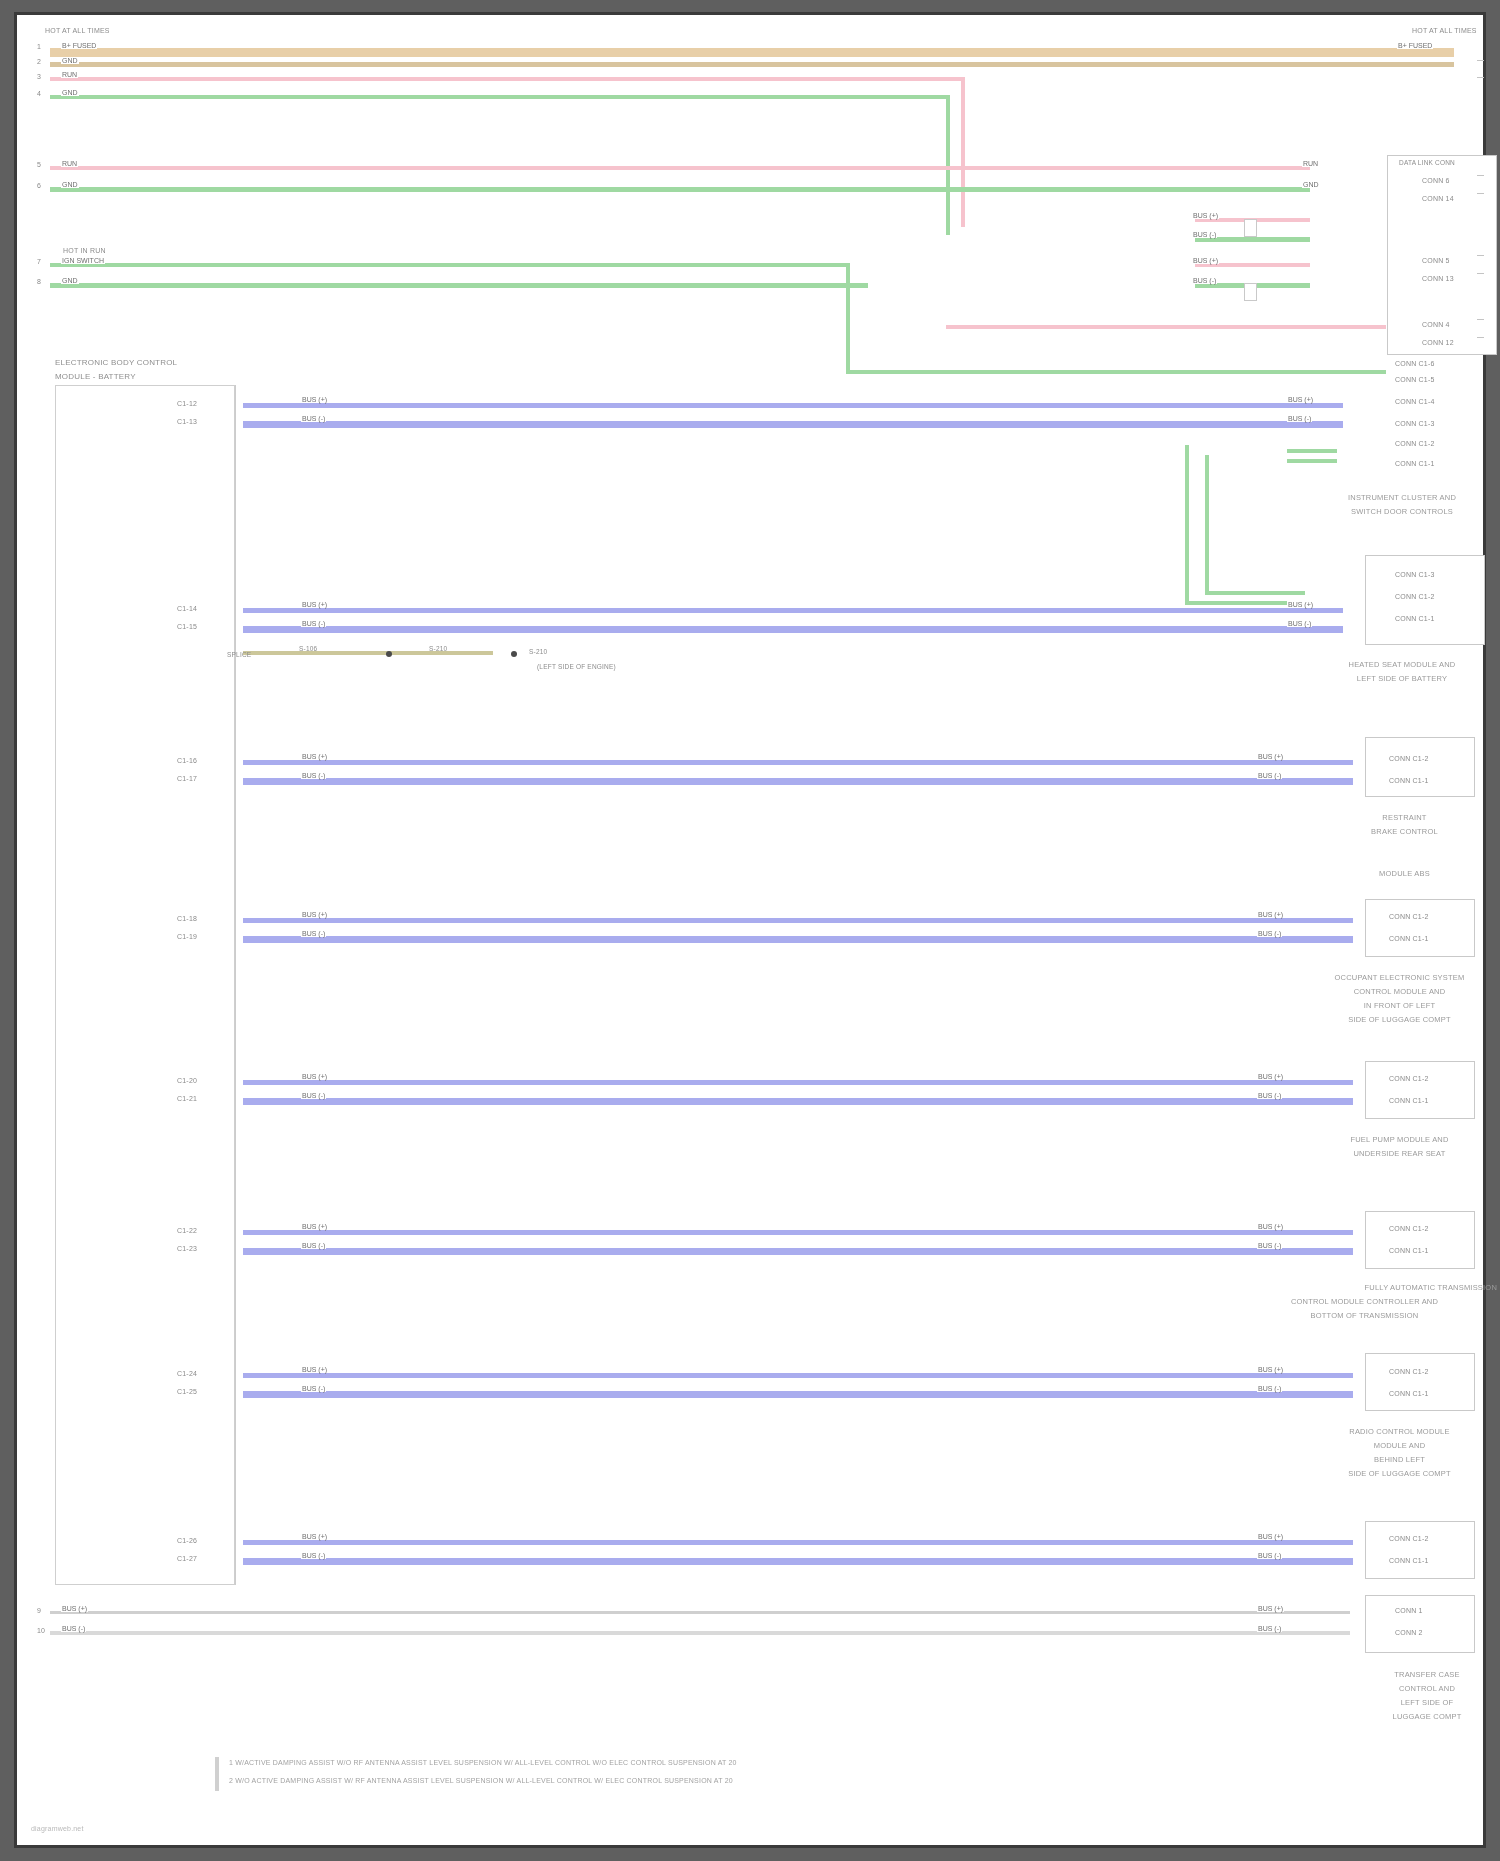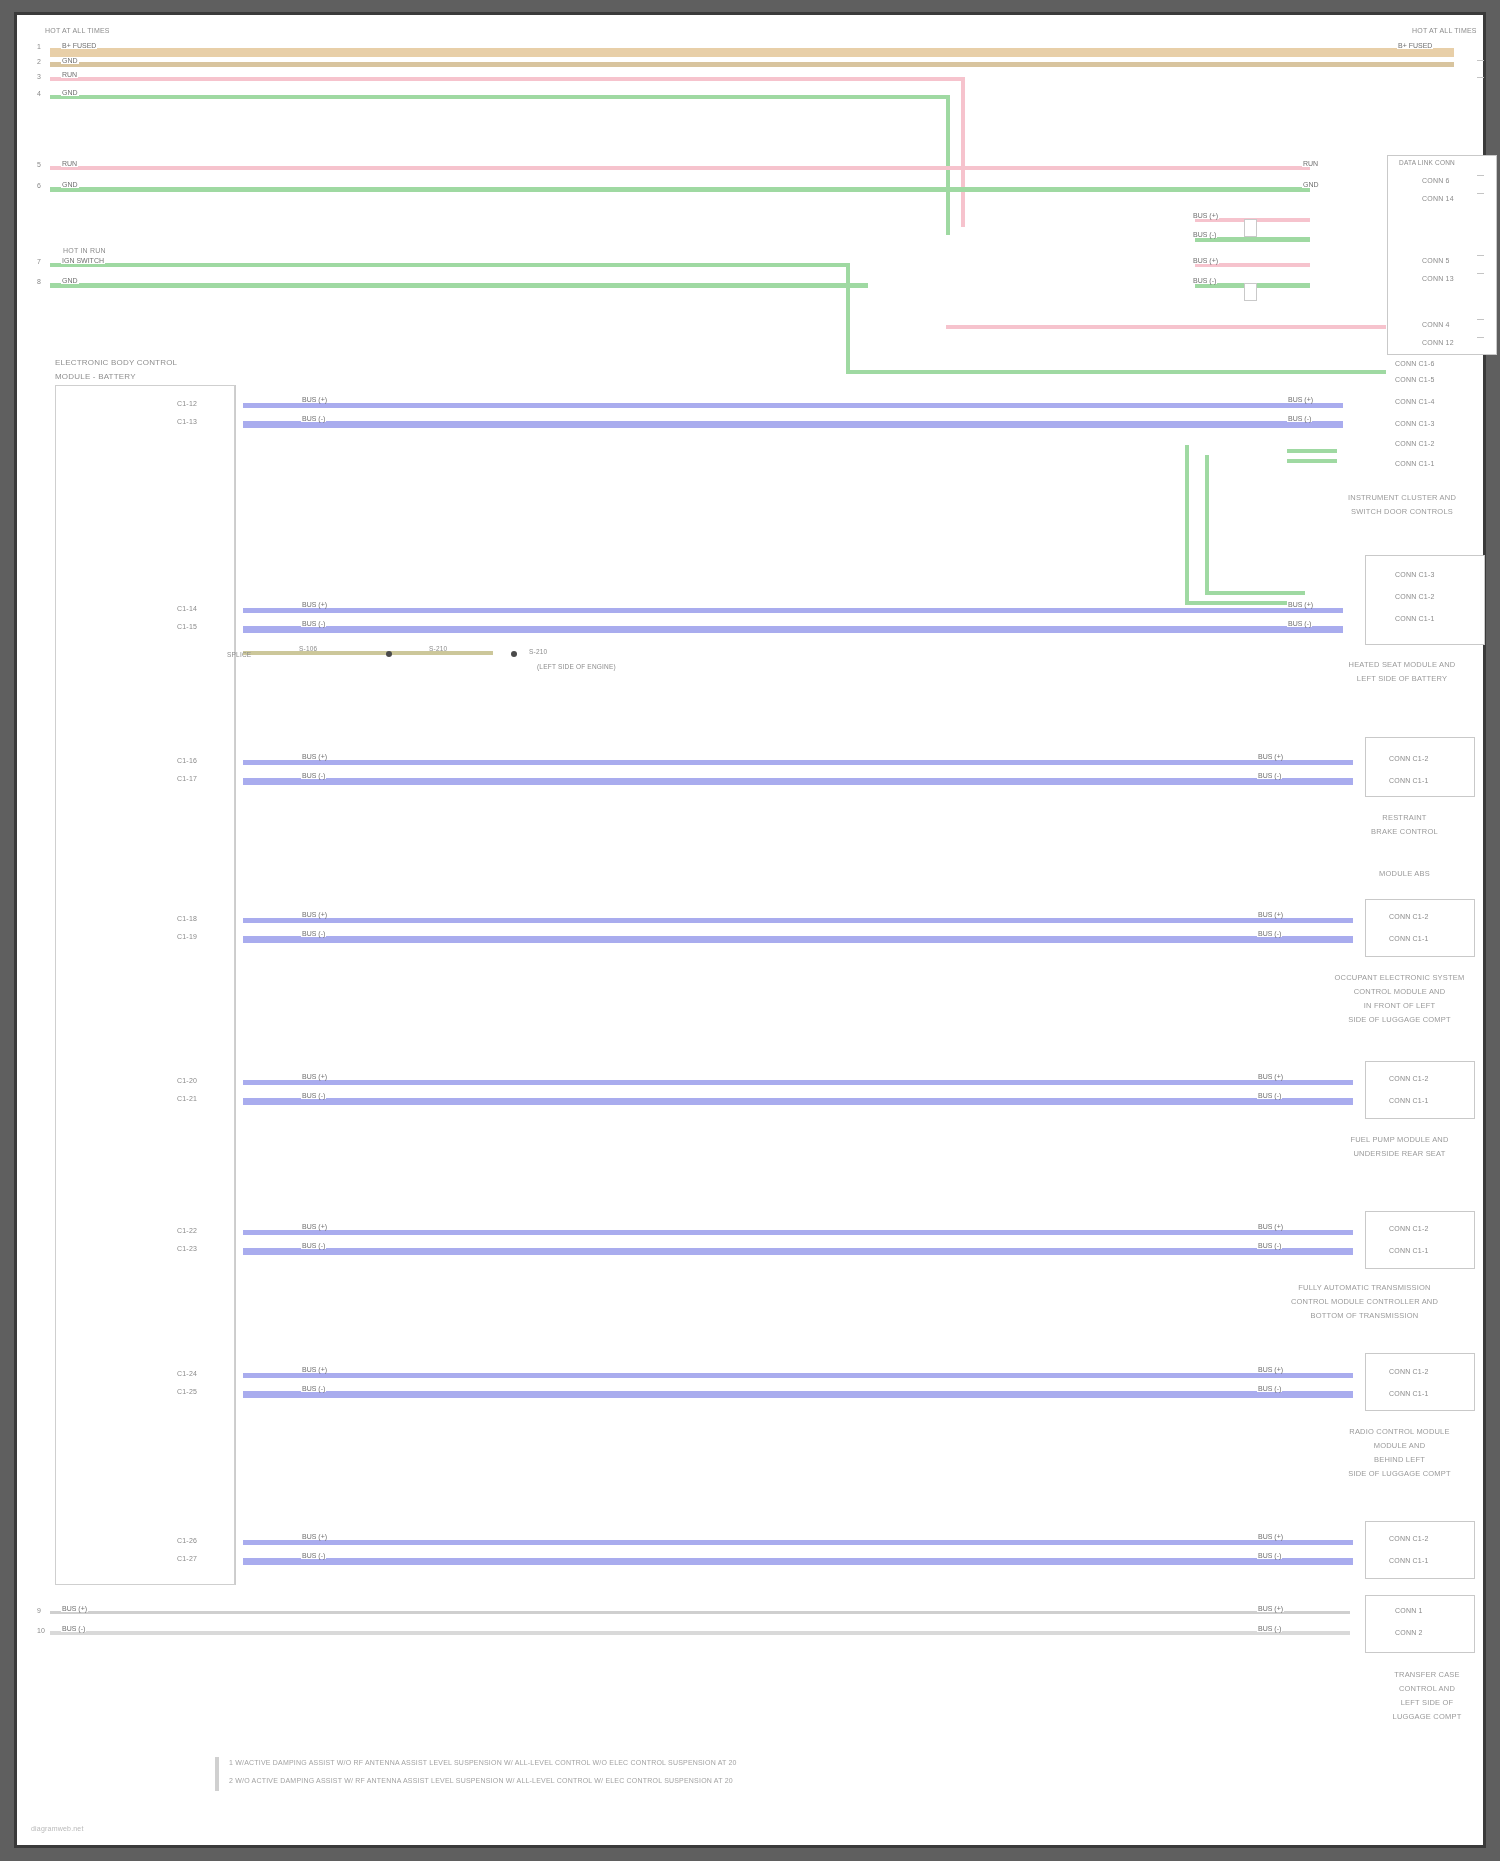--- a/index.html
+++ b/index.html
@@ -226,21 +226,21 @@
       <div class="lbl pin" style="left:160px;top:1212px;">C1-22</div>
       <div class="lbl pin" style="left:160px;top:1230px;">C1-23</div>
       <div class="wire h c-blue" style="left:226px;top:1215px;width:1110px;height:5px;"></div>
       <div class="wire h c-blue" style="left:226px;top:1233px;width:1110px;height:7px;"></div>
       <div class="wlabel" style="left:284px;top:1208px;">BUS (+)</div>
       <div class="wlabel" style="left:284px;top:1227px;">BUS (-)</div>
       <div class="wlabel" style="left:1240px;top:1208px;">BUS (+)</div>
       <div class="wlabel" style="left:1240px;top:1227px;">BUS (-)</div>
       <div class="lbl pin" style="left:1372px;top:1210px;">CONN C1-2</div>
       <div class="lbl pin" style="left:1372px;top:1232px;">CONN C1-1</div>
-      <div class="lbl cap" style="left:1215px;top:1268px;width:265px;">FULLY AUTOMATIC TRANSMISSION</div>
+      <div class="lbl cap" style="left:1215px;top:1268px;width:265px;text-align:right;">FULLY AUTOMATIC TRANSMISSION</div>
       <div class="lbl cap" style="left:1215px;top:1282px;width:265px;">CONTROL MODULE  CONTROLLER AND</div>
       <div class="lbl cap" style="left:1215px;top:1296px;width:265px;">BOTTOM OF TRANSMISSION</div>
 
       <div class="box" style="left:1348px;top:1338px;width:110px;height:58px;"></div>
       <div class="lbl pin" style="left:160px;top:1355px;">C1-24</div>
       <div class="lbl pin" style="left:160px;top:1373px;">C1-25</div>
       <div class="wire h c-blue" style="left:226px;top:1358px;width:1110px;height:5px;"></div>
       <div class="wire h c-blue" style="left:226px;top:1376px;width:1110px;height:7px;"></div>
       <div class="wlabel" style="left:284px;top:1351px;">BUS (+)</div>
       <div class="wlabel" style="left:284px;top:1370px;">BUS (-)</div>

